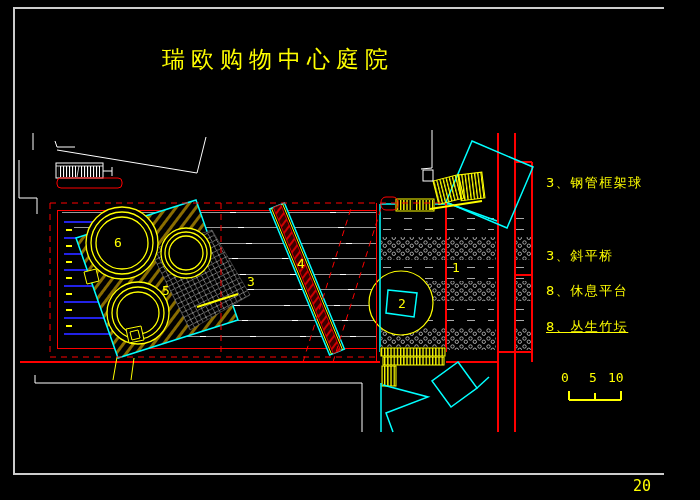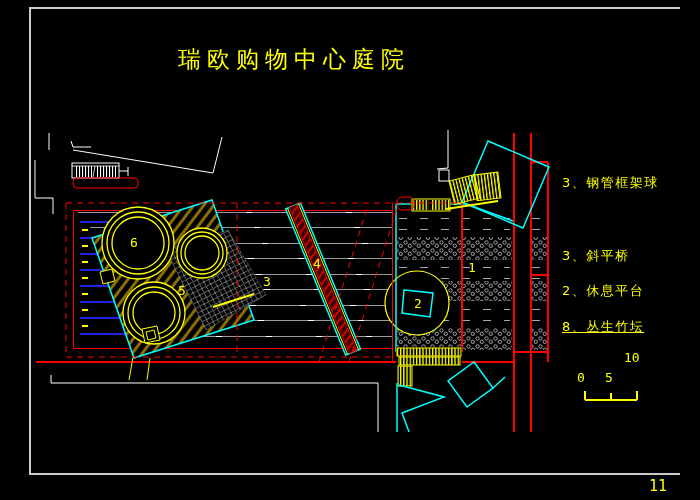--- a/index.html
+++ b/index.html
@@ -1,17 +1,17 @@
 <!DOCTYPE html>
 <html><head>
 <meta charset="utf-8">
 <style>
   html,body{margin:0;padding:0;background:#000;}
   .stage{position:relative;width:664px;height:500px;background:#000;overflow:hidden;
-         font-family:"DejaVu Sans","Liberation Sans",sans-serif;margin-left:16px;}
+         font-family:"DejaVu Sans","Liberation Sans",sans-serif;}
   .stage svg{position:absolute;left:0;top:0;}
   .txt{position:absolute;color:#FFFF00;white-space:nowrap;line-height:1;}
   .title{left:162px;top:48px;font-size:23px;letter-spacing:6px;font-weight:normal;}
   .legend-item{left:546px;font-size:13px;letter-spacing:1.5px;}
   .li0{top:141px}.li1{top:176px}.li2{top:214px}.li3{top:249px}.li4{top:284px}.li5{top:320px;text-decoration:underline;}
   .plbl{font-family:"DejaVu Sans Mono","Liberation Mono",monospace;font-size:13px;}
   .scale-num{font-size:13px;font-family:"DejaVu Sans Mono","Liberation Mono",monospace;}
   .pagenum{left:633px;top:479px;font-size:15px;font-family:"DejaVu Sans Mono","Liberation Mono",monospace;}
 </style>
 </head>
@@ -236,29 +236,29 @@
     <line x1="621" y1="391" x2="621" y2="400"></line>
   </g>
 
   <rect x="14" y="8" width="674" height="466" fill="none" stroke="#CCCCCC" stroke-width="2" shape-rendering="crispEdges"></rect>
 </svg>
 
 <div class="txt title">瑞欧购物中心庭院</div>
 
 <div class="txt legend-item li1">3、钢管框架球</div>
 <div class="txt legend-item li3">3、斜平桥</div>
-<div class="txt legend-item li4">2、休息平台</div>
+<div class="txt legend-item li4">8、休息平台</div>
 <div class="txt legend-item li5">8、丛生竹坛</div>
 
 <div class="txt plbl" style="left:114px;top:236px">6</div>
 <div class="txt plbl" style="left:162px;top:284px">5</div>
 <div class="txt plbl" style="left:247px;top:275px">3</div>
 <div class="txt plbl" style="left:297px;top:257px">4</div>
 <div class="txt plbl" style="left:452px;top:261px">1</div>
 <div class="txt plbl" style="left:398px;top:297px">2</div>
 
 <div class="txt scale-num" style="left:561px;top:371px">0</div>
 <div class="txt scale-num" style="left:589px;top:371px">5</div>
-<div class="txt scale-num" style="left:608px;top:351px">10</div>
-
-<div class="txt pagenum">11</div>
+<div class="txt scale-num" style="left:608px;top:371px">10</div>
+
+<div class="txt pagenum">20</div>
 
 </div>
 
 </body></html>

